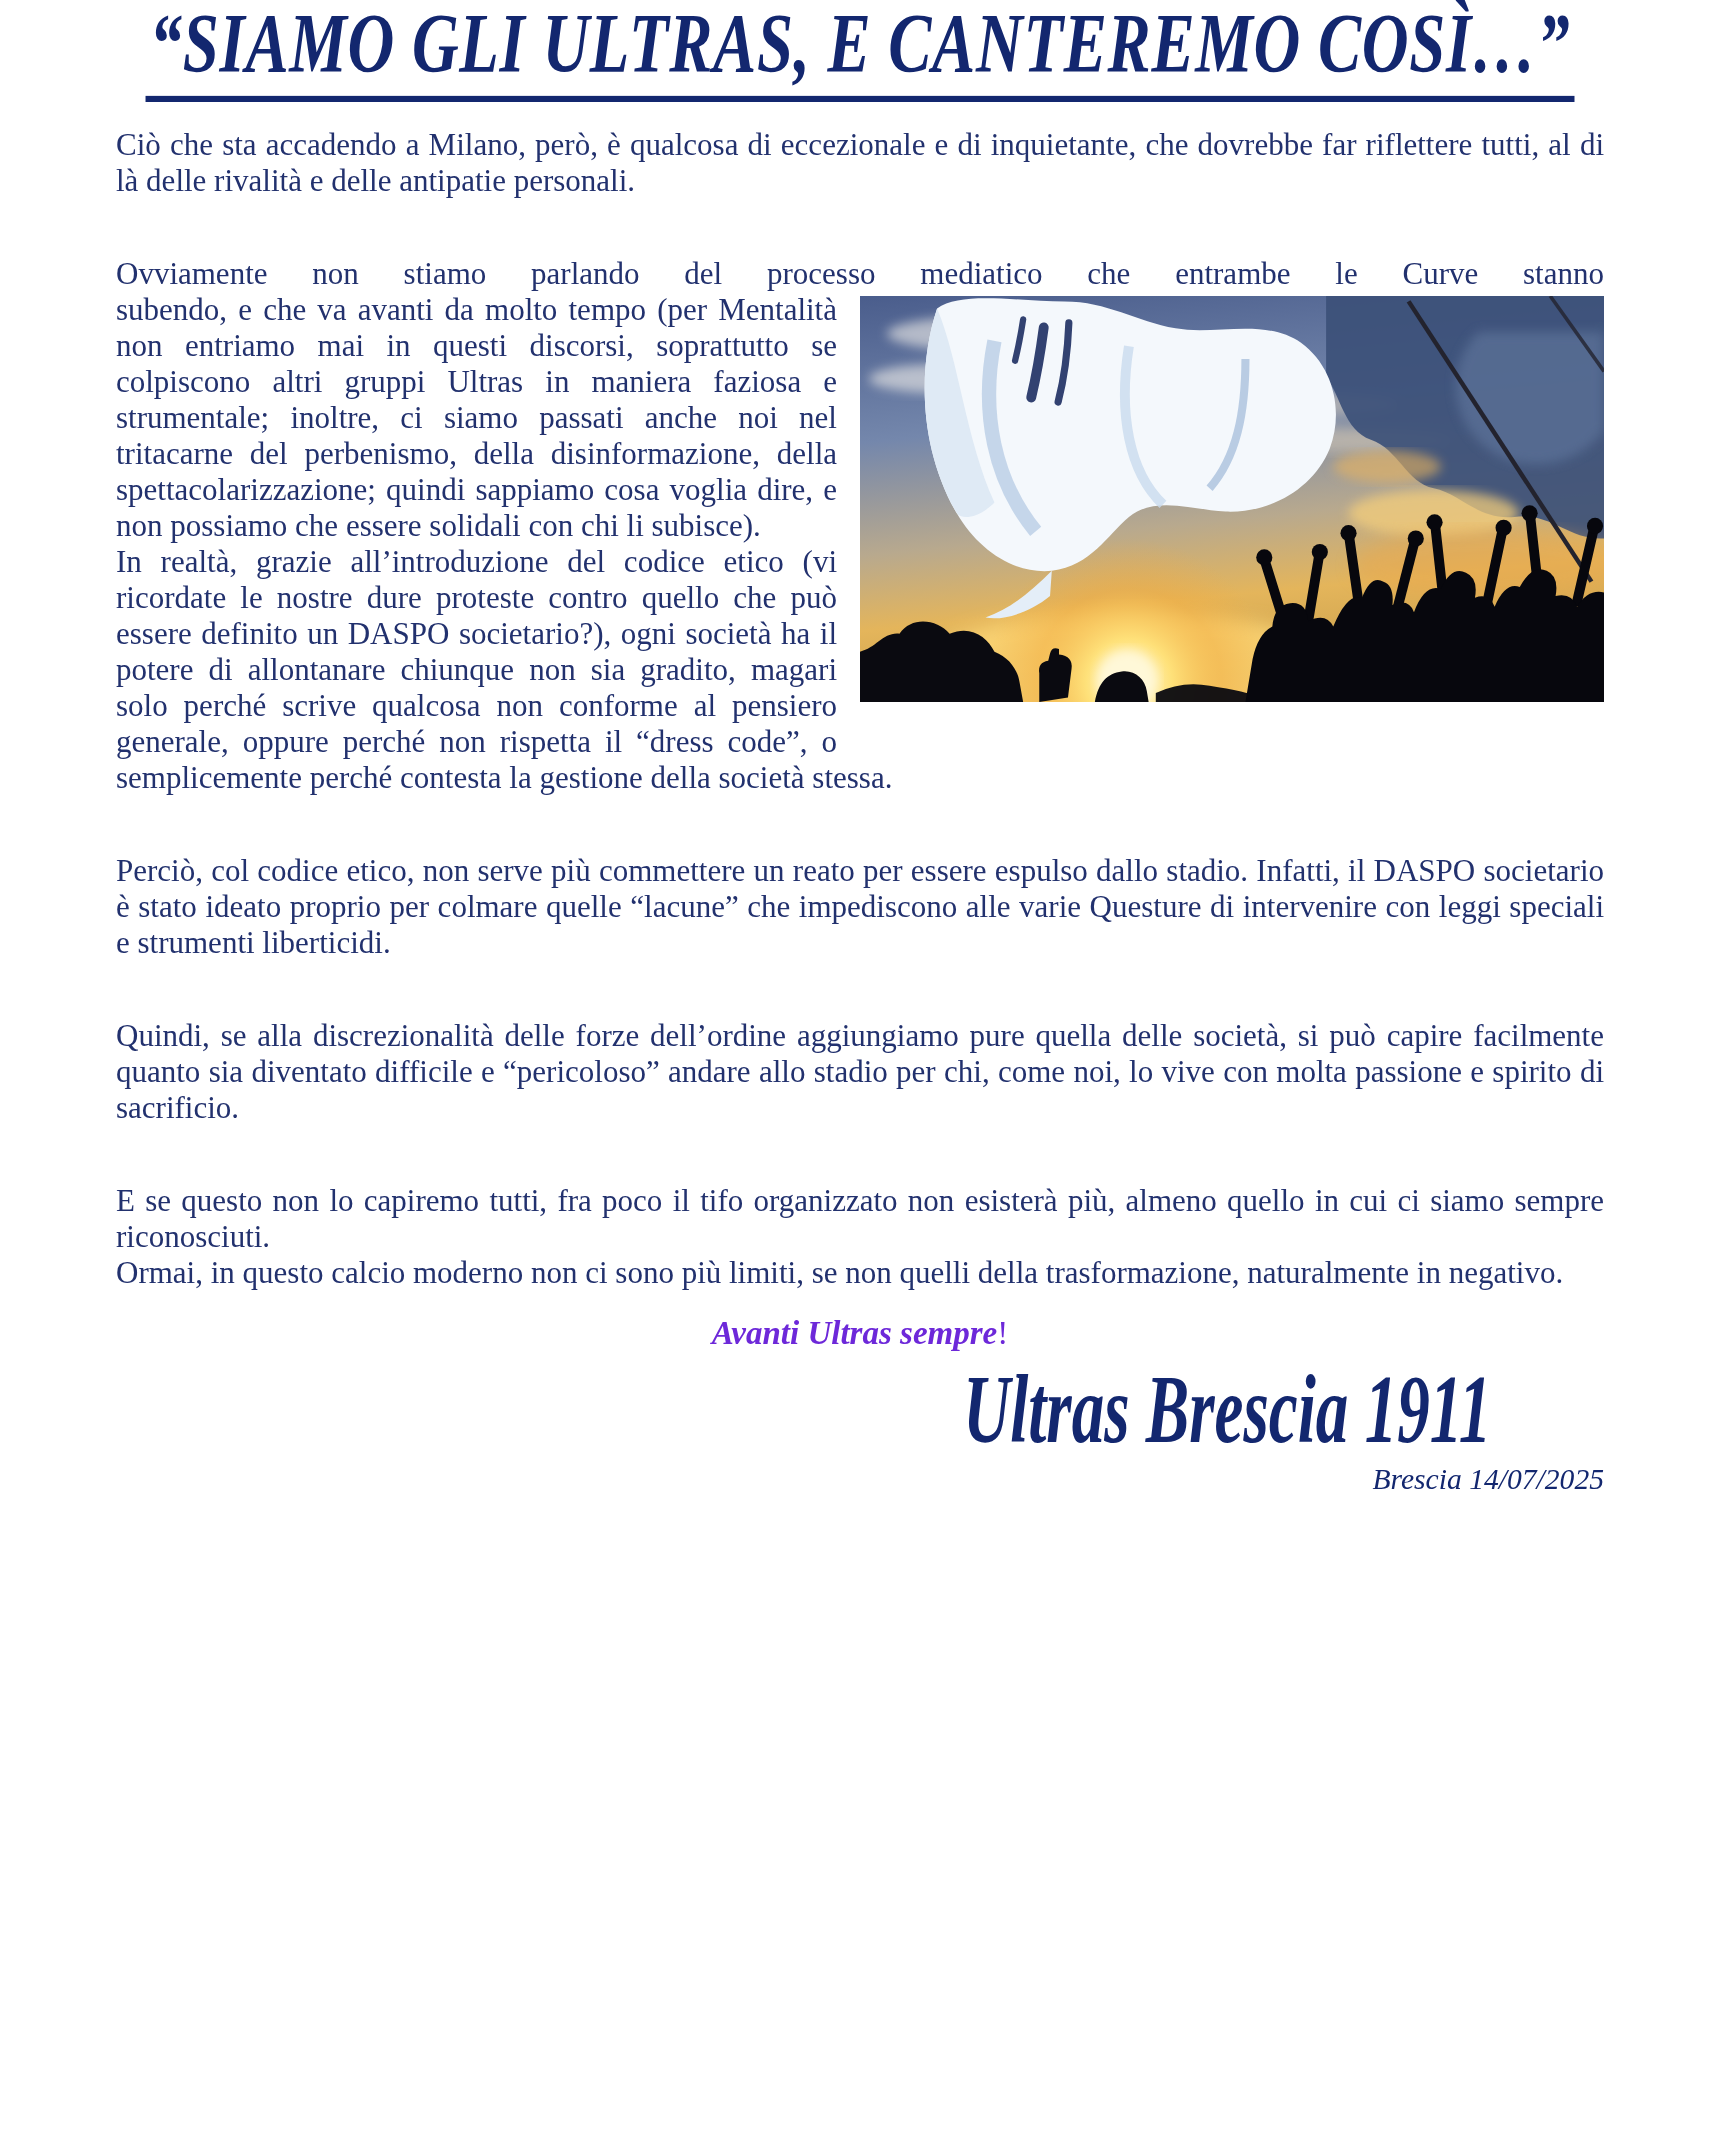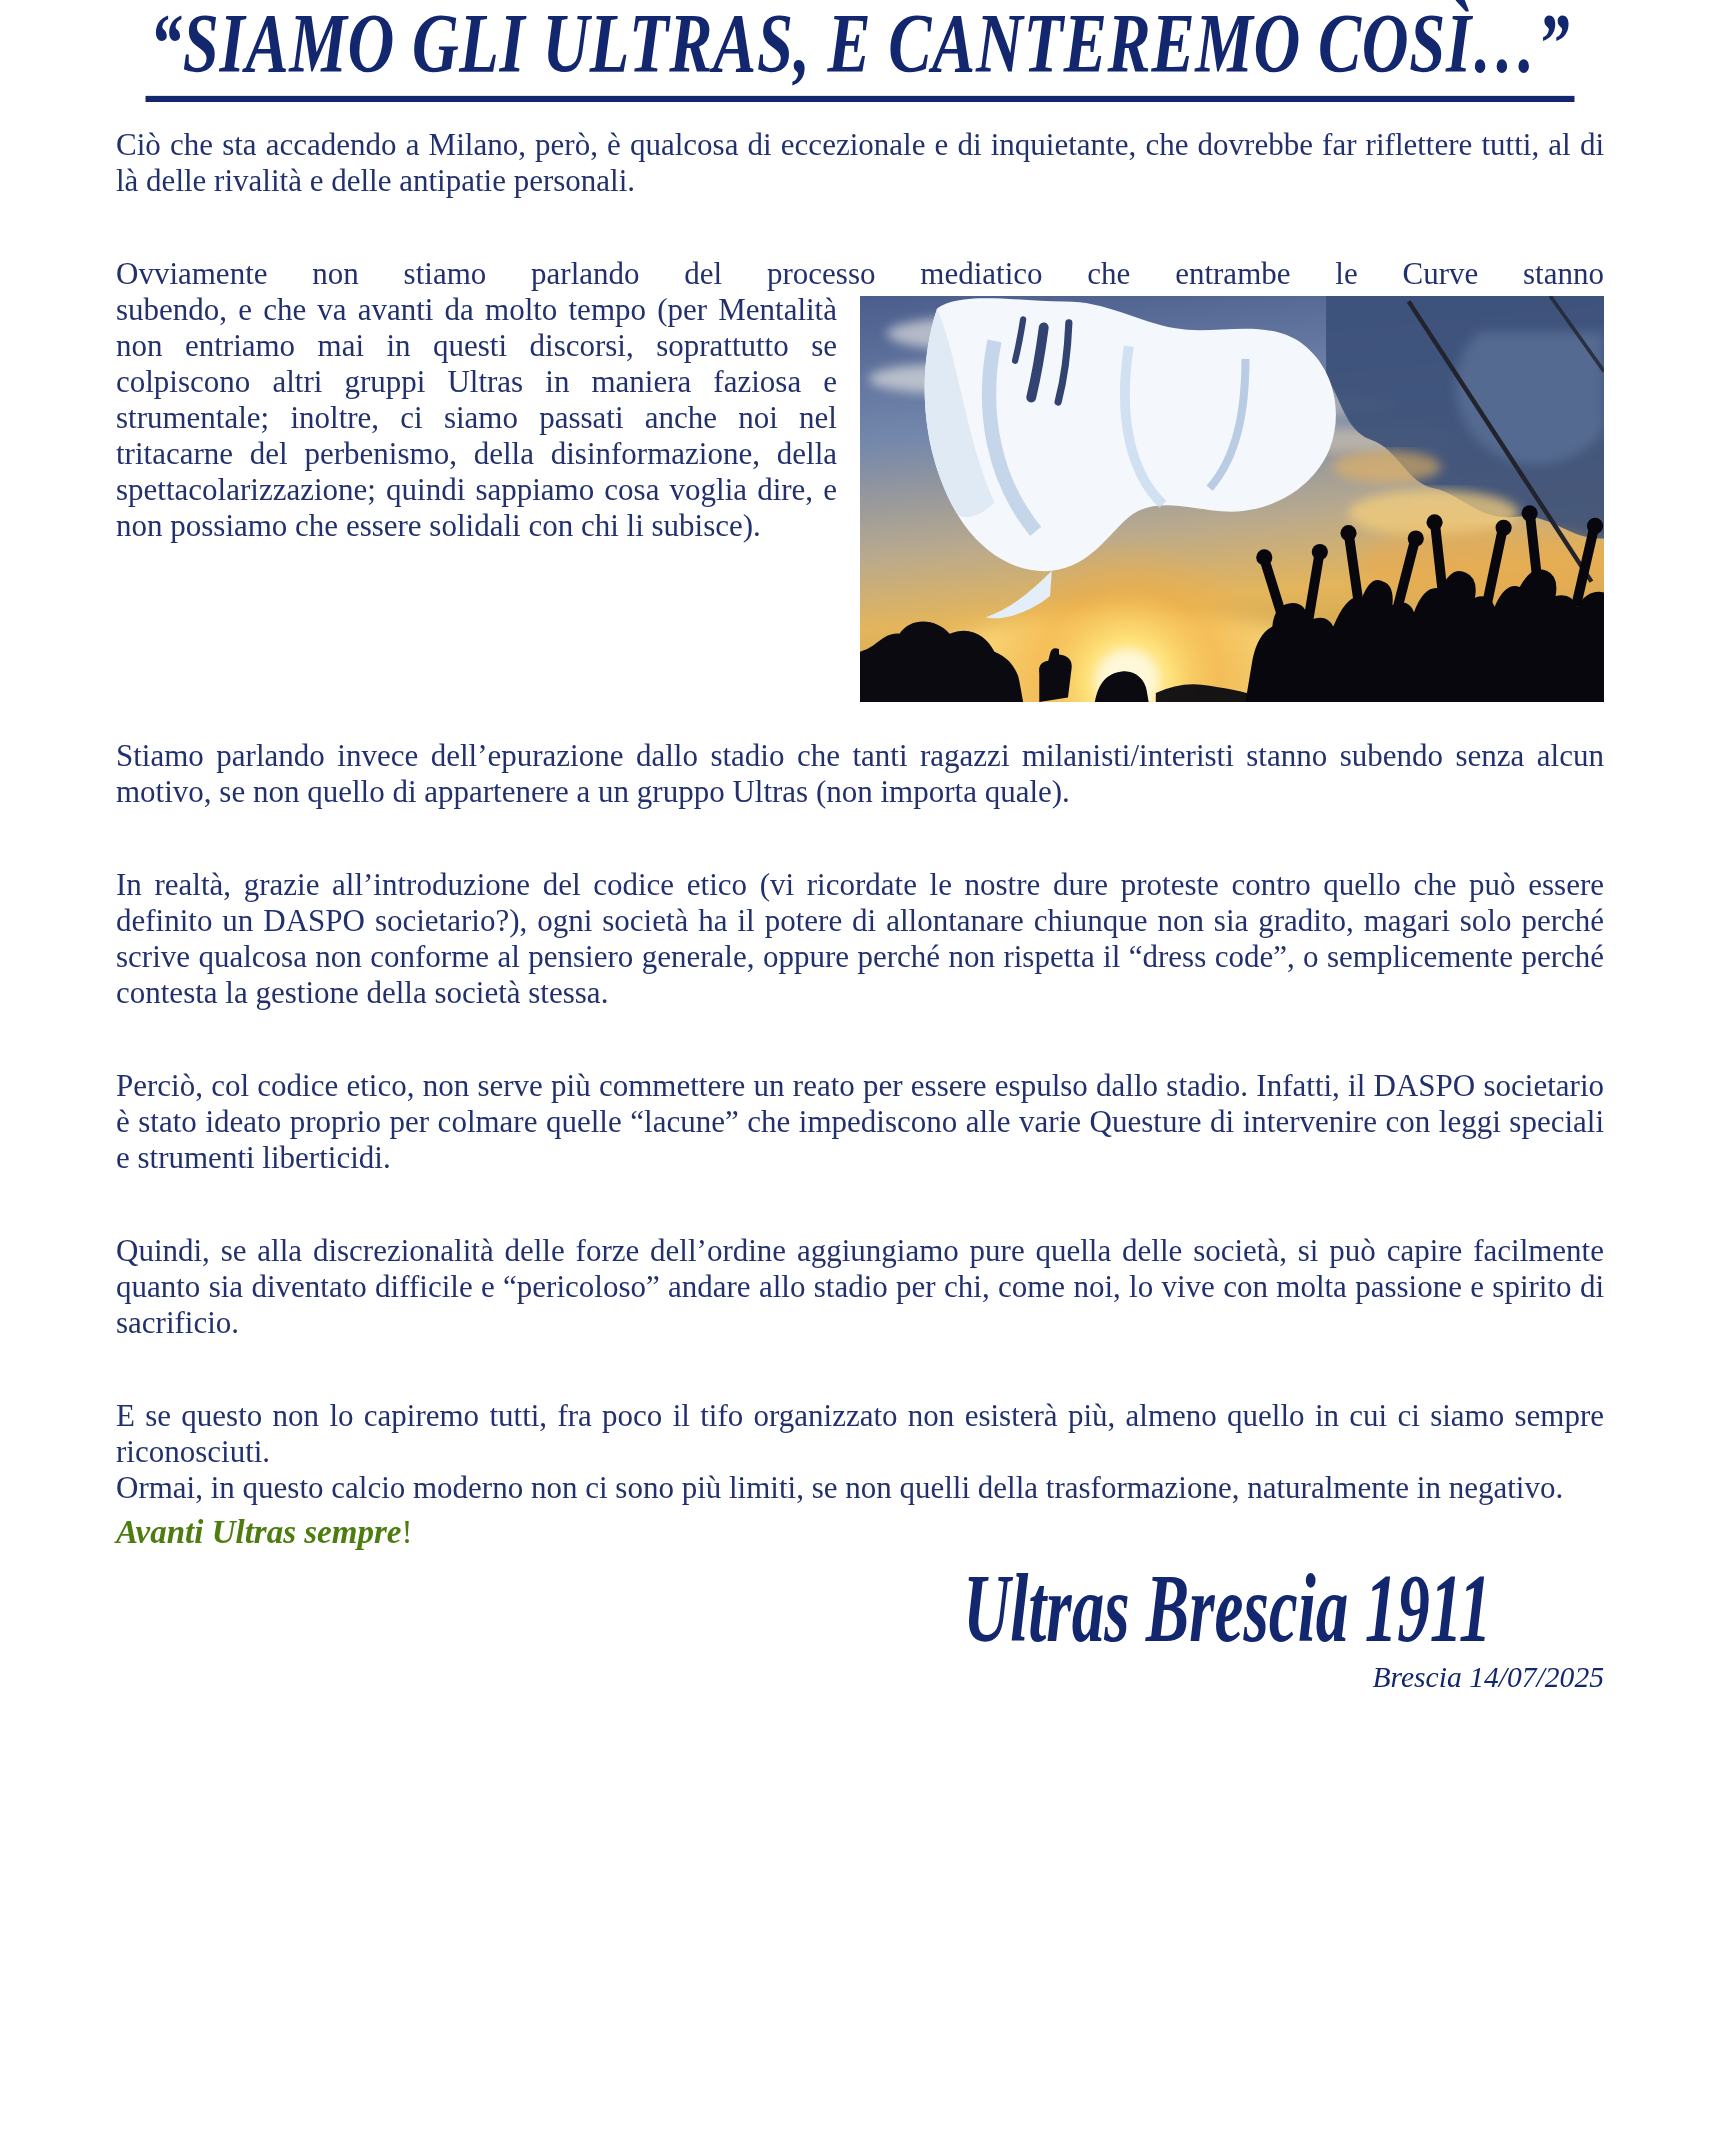--- a/index.html
+++ b/index.html
@@ -57,25 +57,25 @@
   .photo-float {
     float:right;
     width:744px;
     height:406px;
     margin:3.6px 0 36px 23px;
     display:block;
   }
 
   
   .closing {
-    margin-top:7px;
-    text-align:left;
+    margin-top:23px;
+    text-align:center;
     font-size:33px;
     line-height:38px;
-    color:#4d7c0f;
+    color:#6d28d9;
   }
   .closing .it { font-weight:bold; font-style:italic; }
   .closing .bang { font-weight:normal; font-style:normal; }
 
   .footer-title-wrap { display:flex; justify-content:flex-end; margin-top:14.3px; }
   .footer-title {
     display:inline-block;
     font-size:93px;
     line-height:0.92;
     font-weight:bold;
@@ -204,21 +204,20 @@
             <circle cx="718" cy="258" r="9"></circle>
             <circle cx="747" cy="242" r="9"></circle>
             <circle cx="820" cy="256" r="9"></circle>
           </g>
           <path d="M430,452 L438,404 Q444,376 460,368 Q462,344 480,342 Q498,340 500,362 Q520,352 528,368 Q544,330 560,336 Q570,310 584,318 Q596,322 594,344 Q612,336 618,352 Q630,320 648,326 Q660,300 676,308 Q690,314 686,336 Q702,330 708,346 Q720,318 736,324 Q750,298 766,306 Q780,312 776,334 Q794,330 800,346 Q812,326 830,330 L830,452 Z" fill="#07070d"></path>
         </g>
       </svg>
       <span>subendo, e che va avanti da molto tempo (per Mentalità non entriamo mai in questi discorsi, soprattutto se colpiscono altri gruppi Ultras in maniera faziosa e strumentale; inoltre, ci siamo passati anche noi nel tritacarne del perbenismo, della disinformazione, della spettacolarizzazione; quindi sappiamo cosa voglia dire, e non possiamo che essere solidali con chi li subisce).</span>
     </div>
 
-    <p class="para clear-below">Stiamo parlando invece dell’epurazione dallo stadio che tanti ragazzi milanisti/interisti stanno subendo senza alcun motivo, se non quello di appartenere a un gruppo Ultras (non importa quale).</p>
     <p class="para">In realtà, grazie all’introduzione del codice etico (vi ricordate le nostre dure proteste contro quello che può essere definito un DASPO societario?), ogni società ha il potere di allontanare chiunque non sia gradito, magari solo perché scrive qualcosa non conforme al pensiero generale, oppure perché non rispetta il “dress code”, o semplicemente perché contesta la gestione della società stessa.</p>
     <p class="para">Perciò, col codice etico, non serve più commettere un reato per essere espulso dallo stadio. Infatti, il DASPO societario è stato ideato proprio per colmare quelle “lacune” che impediscono alle varie Questure di intervenire con leggi speciali e strumenti liberticidi.</p>
     <p class="para">Quindi, se alla discrezionalità delle forze dell’ordine aggiungiamo pure quella delle società, si può capire facilmente quanto sia diventato difficile e “pericoloso” andare allo stadio per chi, come noi, lo vive con molta passione e spirito di sacrificio.</p>
     <p class="tight">E se questo non lo capiremo tutti, fra poco il tifo organizzato non esisterà più, almeno quello in cui ci siamo sempre riconosciuti.</p>
     <p class="tight">Ormai, in questo calcio moderno non ci sono più limiti, se non quelli della trasformazione, naturalmente in negativo.</p>
 
   </div>
 
   <div class="closing">
     <span class="it">Avanti Ultras sempre</span><span class="bang">!</span>

